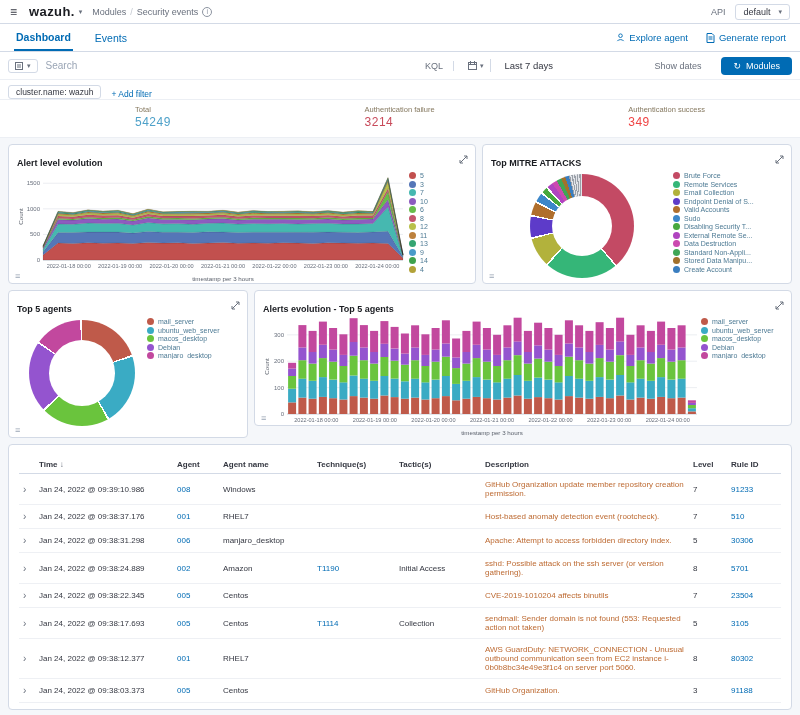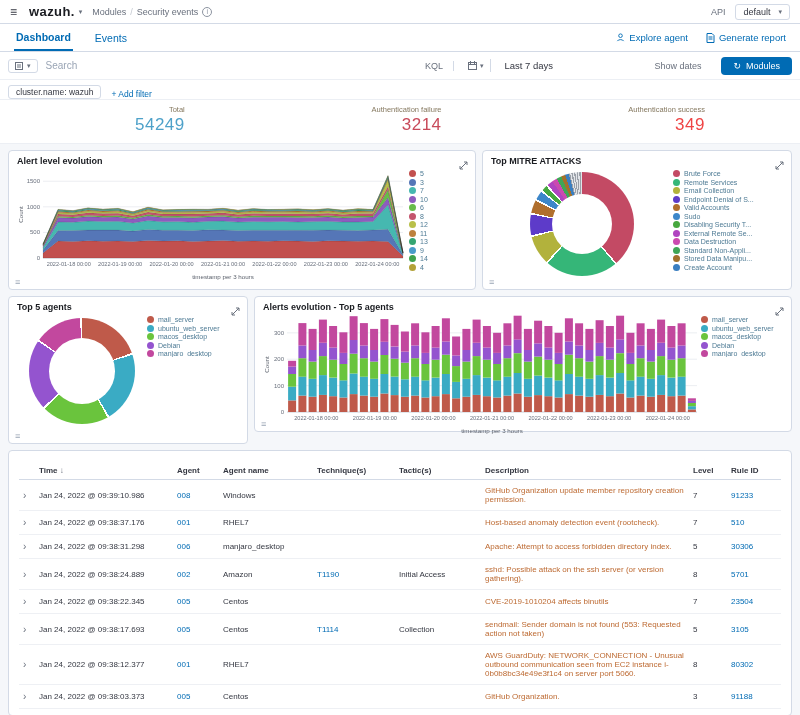--- a/index.html
+++ b/index.html
@@ -49,29 +49,29 @@
   
   .filterrow { height:20px; display:flex; align-items:flex-end; background:#fff;
     padding:0 8px; gap:10px; border-bottom:1px solid #eceff4; }
   .filter-chip { border:1px solid #d3dae6; border-radius:3px; padding:1px 7px;
     font-size:8.5px; color:#343741; background:#fff; cursor:pointer; }
   .add-filter { font-size:8.5px; color:#006bb4; cursor:pointer; }
 
   
   .metricsrow { display:flex; background:#fff; padding:5px 95px 8px 135px;
     justify-content:space-between; border-bottom:1px solid #eceff4; }
-  .metric { text-align:right; }
+  .metric { text-align:left; }
   .metric-label { font-size:7.5px; color:#857а66; color:#85785f; margin-bottom:1px; }
-  .metric-value { font-size:17px; letter-spacing:.5px; }
+  .metric-value { font-size:12px; letter-spacing:.5px; }
 
   
   .content { padding:6px 8px 8px; }
   .chartrow { display:flex; gap:6px; margin-bottom:6px; }
   .panel { background:#fff; border:1px solid #d3dae6; border-radius:4px;
-    position:relative; padding:5px 8px; }
+    position:relative; padding:13px 8px; }
   .panel-title { font-size:9px; font-weight:bold; color:#1a1c21; }
   .expand-icon { position:absolute; top:5px; right:7px; cursor:pointer; }
   .legend-toggle { position:absolute; bottom:2px; left:6px; font-size:9px; color:#9aa5b5; cursor:pointer; }
   .chart-flex { display:flex; align-items:flex-start; }
   .legend { display:flex; flex-direction:column; gap:1.5px; padding-top:4px; overflow:hidden; }
   .legend-item { display:flex; align-items:center; gap:4px; font-size:7px; color:#4d7a94;
     white-space:nowrap; cursor:pointer; }
   .legend-dot { width:7px; height:7px; border-radius:50%; flex:none; }
   svg text { font-family:"Liberation Sans", sans-serif; }
   .donut-wrap { flex:1; display:flex; justify-content:center; padding-top:6px; }

